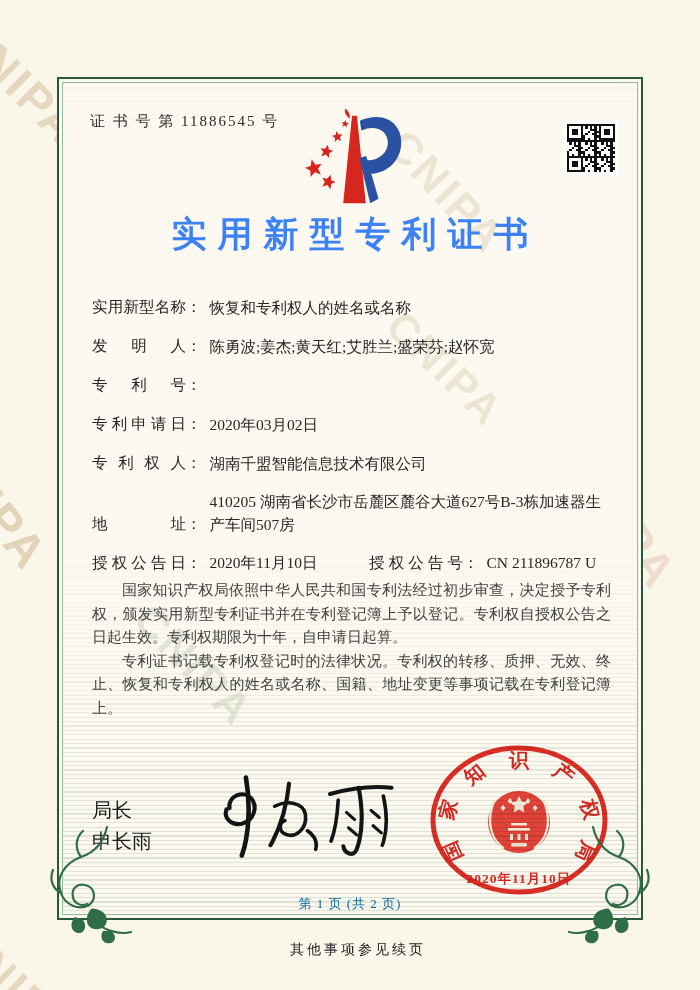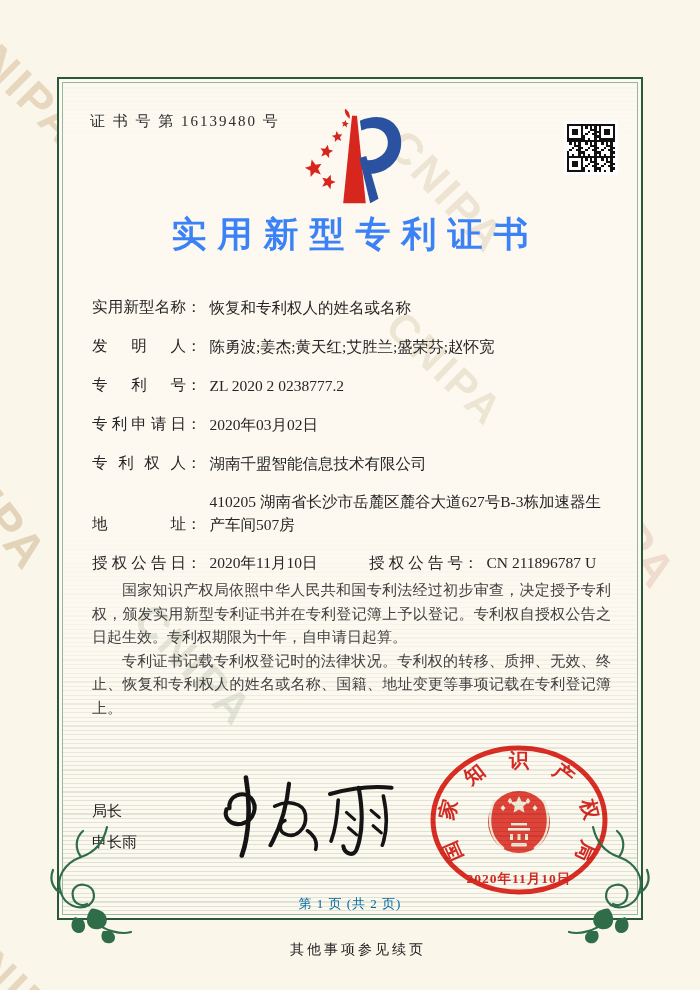--- a/index.html
+++ b/index.html
@@ -56,21 +56,21 @@
   .f-row{display:flex;align-items:flex-end;line-height:25px;margin-bottom:14px;}
   .f-label{width:94px;text-align:justify;text-align-last:justify;flex:none;white-space:nowrap;}
   .f-colon{flex:none;margin-right:8px;}
   .f-value{flex:1;line-height:23px;padding-top:1px;}
   .grant-row{position:relative;display:flex;line-height:25px;}
   .grant-no-group{position:absolute;left:277px;top:0;display:flex;}
   .grant-no-group .f-label{width:94px;}
   .paras{position:absolute;left:33px;right:30px;top:500px;z-index:4;font-size:15px;line-height:23.5px;text-align:justify;color:#404040;}
   .paras p{margin:0;text-indent:2em;}
   .director{position:absolute;left:33px;top:716px;z-index:4;
-    font-family:"Liberation Sans","DejaVu Sans",sans-serif;font-size:15px;line-height:31px;color:#1c1c1c;}
+    font-family:"Liberation Sans","DejaVu Sans",sans-serif;font-size:20px;line-height:31px;color:#1c1c1c;}
   .signature{position:absolute;left:150px;top:690px;width:200px;height:95px;z-index:4;}
   .seal{position:absolute;left:364px;top:658px;width:192px;height:168px;z-index:5;opacity:.95;mix-blend-mode:multiply;}
   .seal-ch{font-family:"Liberation Serif","DejaVu Serif",serif;font-weight:bold;font-size:20px;fill:#d8201a;}
   .seal-date{font-family:"Liberation Serif","DejaVu Serif",serif;font-weight:bold;font-size:13.5px;fill:#d8201a;letter-spacing:1px;}
   .page-info{position:absolute;left:0;top:816px;width:100%;text-align:center;font-size:13px;letter-spacing:1px;color:#0369a1;z-index:4;}
   .flourish{position:absolute;width:86px;height:122px;z-index:6;pointer-events:none;}
   .flourish.fl-left{left:-12px;top:746px;}
   .flourish.fl-right{right:-12px;top:746px;transform:scaleX(-1);}
   .footer-note{
     position:absolute;left:0;top:941px;width:100%;text-align:center;z-index:2;
@@ -87,21 +87,21 @@
 
 <div class="panel">
   <div class="stripes"></div>
   <div class="stripes-fade"></div>
   <div class="panel-inner-line"></div>
 
   <div class="wm wm2">CNIPA</div>
   <div class="wm wm3">CNIPA</div>
   <div class="wm wm5">CNIPA</div>
 
-  <div class="cert-no">证 书 号 第 16139480 号</div>
+  <div class="cert-no">证 书 号 第 11886545 号</div>
 
   <div class="logo">
     <svg viewBox="0 0 110 100" xmlns="http://www.w3.org/2000/svg" width="108" height="100">
       <defs>
         <path id="st" d="M0,-6 L1.8,-1.8 6,-1.5 2.8,1.4 3.7,5.8 0,3.2 -3.7,5.8 -2.8,1.4 -6,-1.5 -1.8,-1.8 Z"></path>
       </defs>
       <g fill="#d7261e">
         <use href="#st" transform="translate(15,62) scale(1.45) rotate(-14)"></use>
         <use href="#st" transform="translate(28,45) scale(1.1) rotate(12)"></use>
         <use href="#st" transform="translate(39,30) scale(0.9) rotate(-8)"></use>
@@ -378,21 +378,20 @@
       <span class="f-value">恢复和专利权人的姓名或名称</span>
     </div>
     <div class="f-row">
       <span class="f-label">发明人</span>
         <span class="f-colon">：</span>
       <span class="f-value">陈勇波;姜杰;黄天红;艾胜兰;盛荣芬;赵怀宽</span>
     </div>
     <div class="f-row">
       <span class="f-label">专利号</span>
         <span class="f-colon">：</span>
-      <span class="f-value">ZL 2020 2 0238777.2</span>
     </div>
     <div class="f-row">
       <span class="f-label">专利申请日</span>
         <span class="f-colon">：</span>
       <span class="f-value">2020年03月02日</span>
     </div>
     <div class="f-row">
       <span class="f-label">专利权人</span>
         <span class="f-colon">：</span>
       <span class="f-value">湖南千盟智能信息技术有限公司</span>

